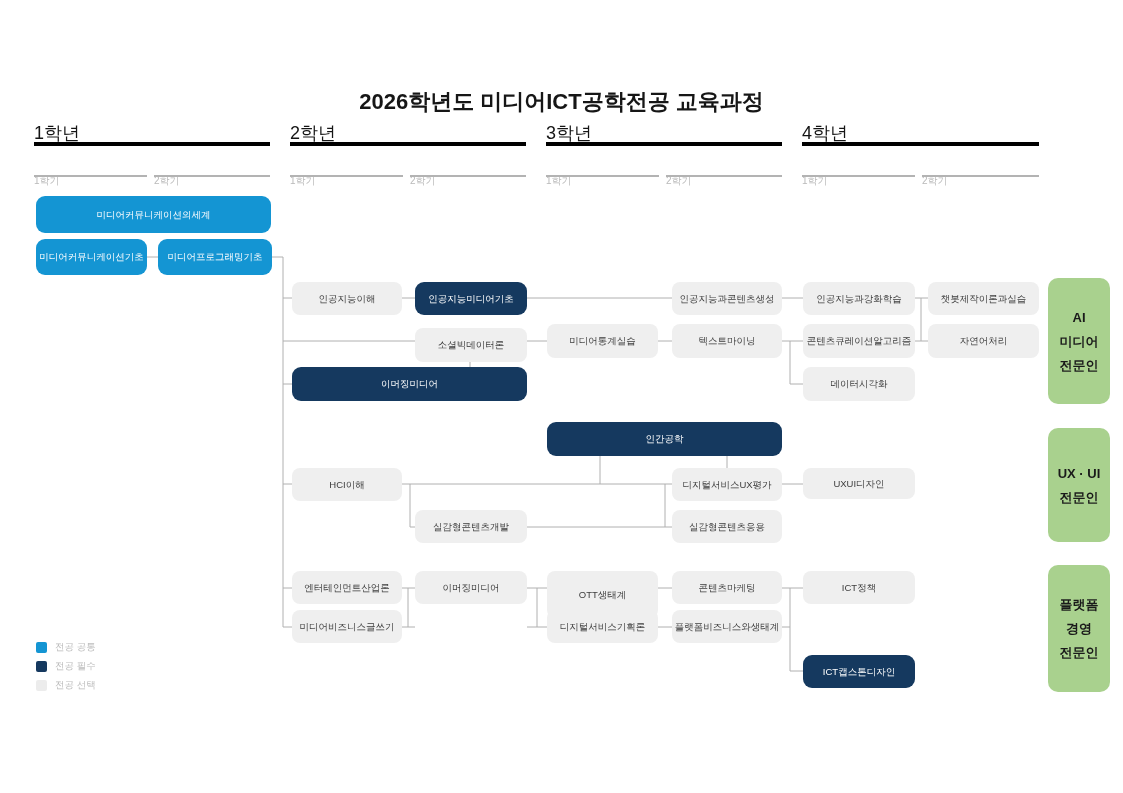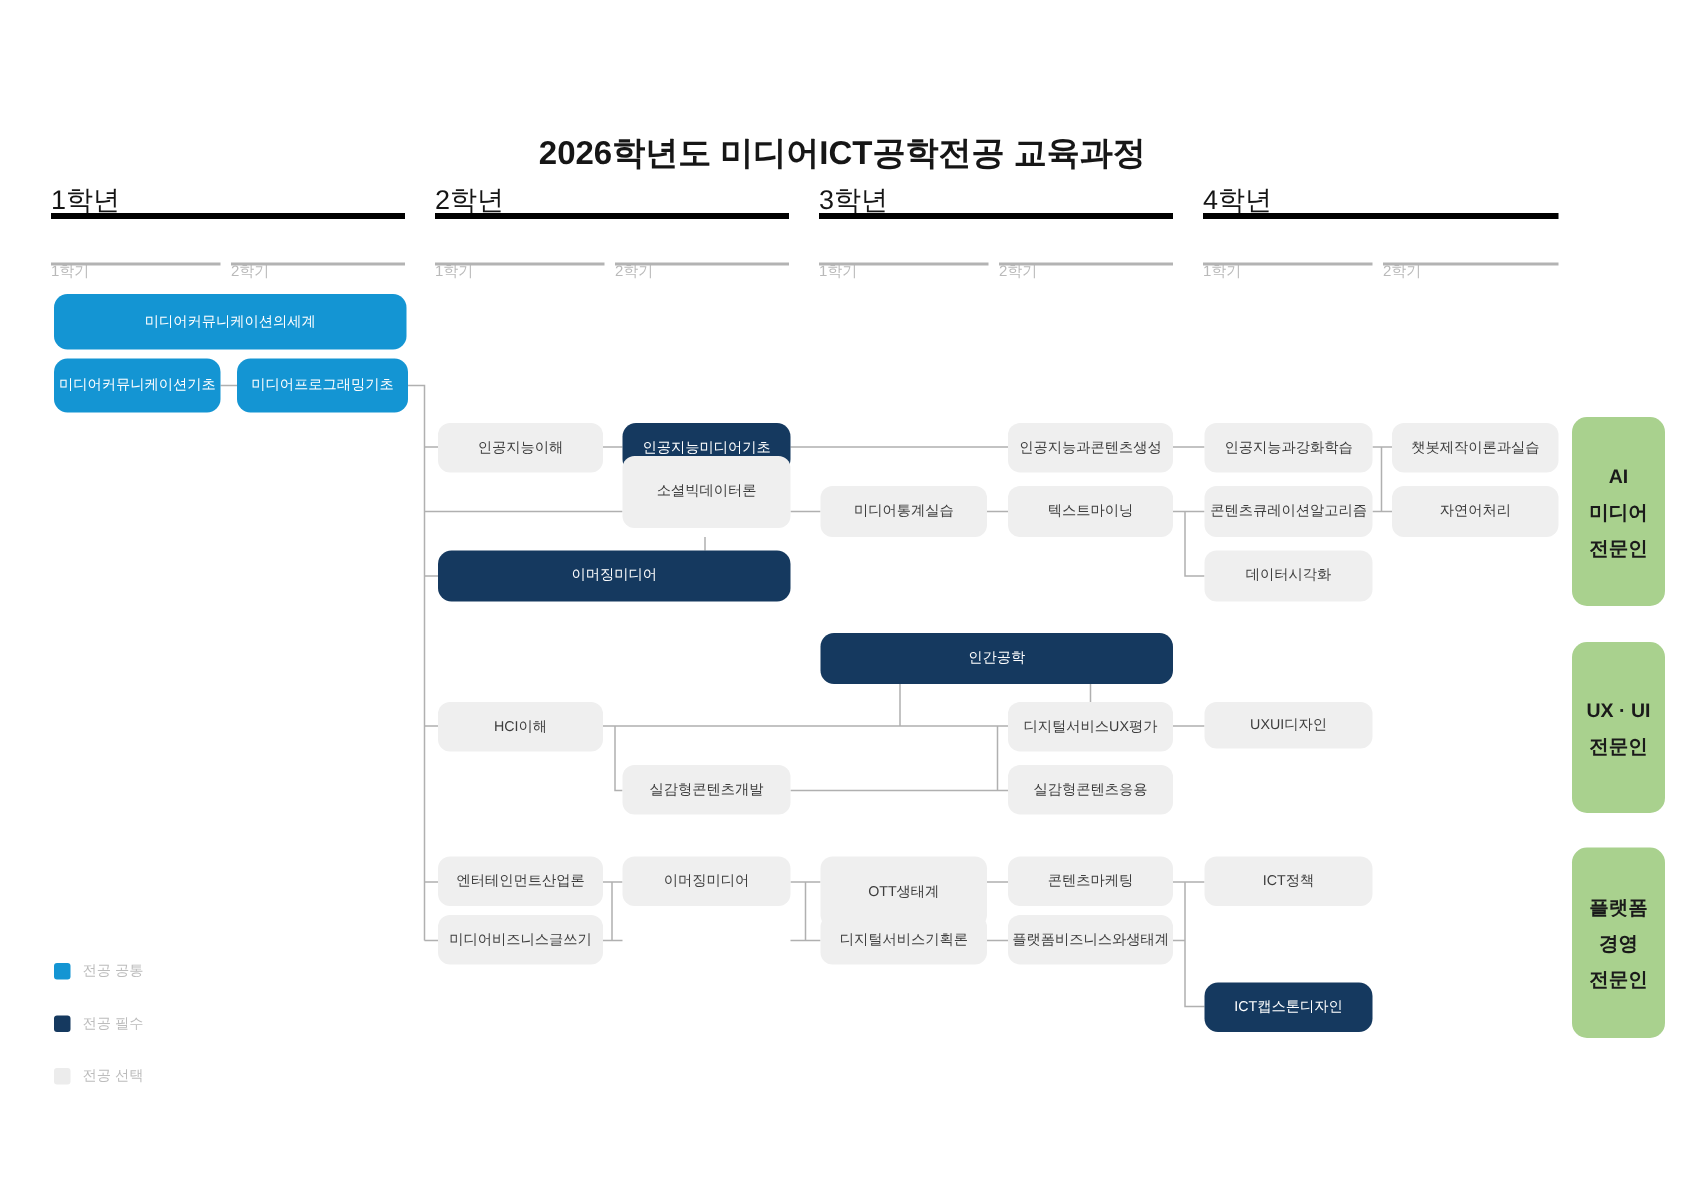--- a/index.html
+++ b/index.html
@@ -18,21 +18,21 @@
   .sem-label{position:absolute;top:158px;font-size:10px;color:#b9b9b9;margin-top:16px;}
   .sem-rule{position:absolute;top:175px;height:2px;background:#b3b3b3;}
   .box{position:absolute;display:flex;align-items:center;justify-content:center;
        font-size:9.5px;white-space:nowrap;border-radius:9px;line-height:1;}
   .box.c{background:var(--common);color:#fff;}
   .box.r{background:var(--required);color:#fff;}
   .box.e{background:var(--elective);color:#3d3d3d;border-radius:8px;}
   .track{position:absolute;left:1048px;width:62px;background:var(--track);border-radius:10px;
          display:flex;flex-direction:column;align-items:center;justify-content:center;gap:11px;
          font-size:13px;font-weight:700;color:#1a1a1a;text-align:center;line-height:1;}
-  .legend{position:absolute;left:36px;top:641px;display:flex;flex-direction:column;gap:22px;}
+  .legend{position:absolute;left:36px;top:641px;display:flex;flex-direction:column;gap:6px;}
   .lrow{display:flex;align-items:center;gap:8px;}
   .sw{width:11px;height:11px;border-radius:2px;display:inline-block;}
   .sw.c{background:var(--common);} .sw.r{background:var(--required);} .sw.e{background:#ececec;}
   .ltext{font-size:9.5px;color:#bcbcbc;}
 </style>
 </head>
 <body>
 
 <div class="canvas">
 
@@ -76,21 +76,21 @@
   <div class="sem-label" style="left:922px">2학기</div>
   <div class="sem-rule" style="left:802px;width:113px"></div>
   <div class="sem-rule" style="left:922px;width:117px"></div>
 
   <div class="box c" style="left:36px;top:196px;width:235px;height:37px">미디어커뮤니케이션의세계</div>
   <div class="box c" style="left:36px;top:239px;width:111px;height:36px">미디어커뮤니케이션기초</div>
   <div class="box c" style="left:158px;top:239px;width:114px;height:36px">미디어프로그래밍기초</div>
 
   <div class="box e" style="left:292px;top:282px;width:110px;height:33px">인공지능이해</div>
   <div class="box r" style="left:415px;top:282px;width:112px;height:33px">인공지능미디어기초</div>
-  <div class="box e" style="left:415px;top:304px;width:112px;height:48px">소셜빅데이터론</div>
+  <div class="box e" style="left:415px;top:328px;width:112px;height:34px">소셜빅데이터론</div>
   <div class="box r" style="left:292px;top:367px;width:235px;height:34px">이머징미디어</div>
   <div class="box e" style="left:547px;top:324px;width:111px;height:34px">미디어통계실습</div>
   <div class="box e" style="left:672px;top:324px;width:110px;height:34px">텍스트마이닝</div>
   <div class="box e" style="left:672px;top:282px;width:110px;height:33px">인공지능과콘텐츠생성</div>
   <div class="box e" style="left:803px;top:282px;width:112px;height:33px">인공지능과강화학습</div>
   <div class="box e" style="left:928px;top:282px;width:111px;height:33px">챗봇제작이론과실습</div>
   <div class="box e" style="left:803px;top:324px;width:112px;height:34px">콘텐츠큐레이션알고리즘</div>
   <div class="box e" style="left:928px;top:324px;width:111px;height:34px">자연어처리</div>
   <div class="box e" style="left:803px;top:367px;width:112px;height:34px">데이터시각화</div>
 

